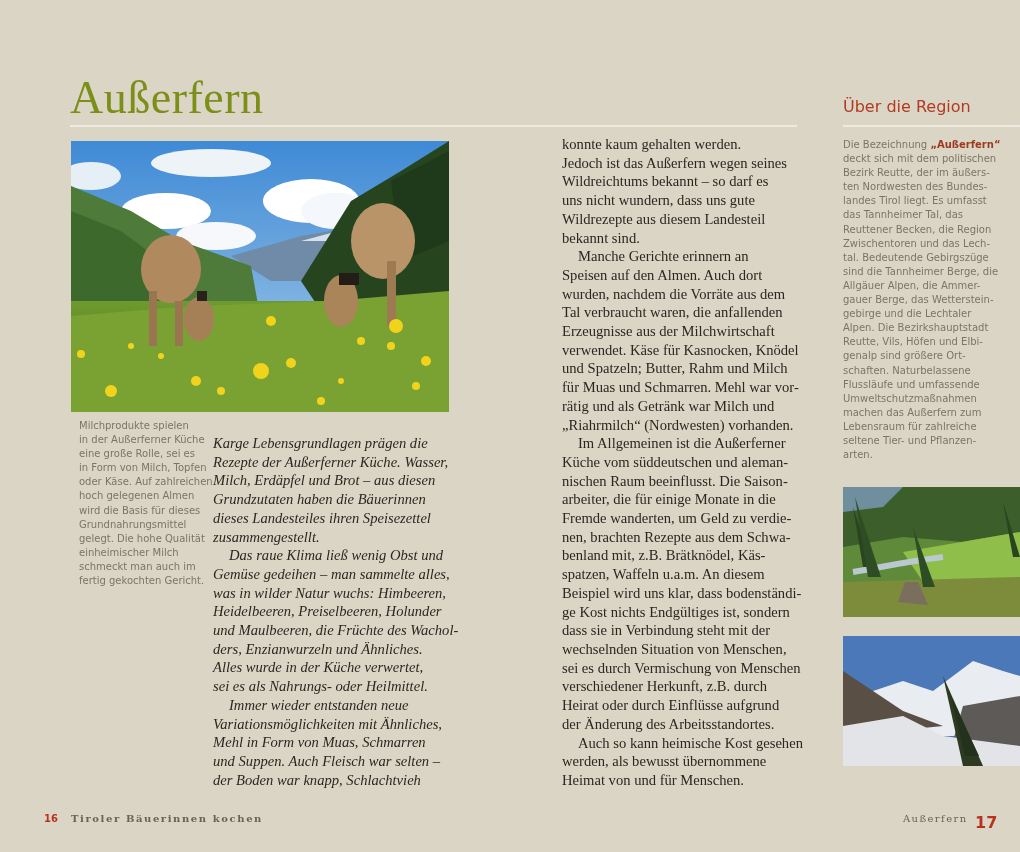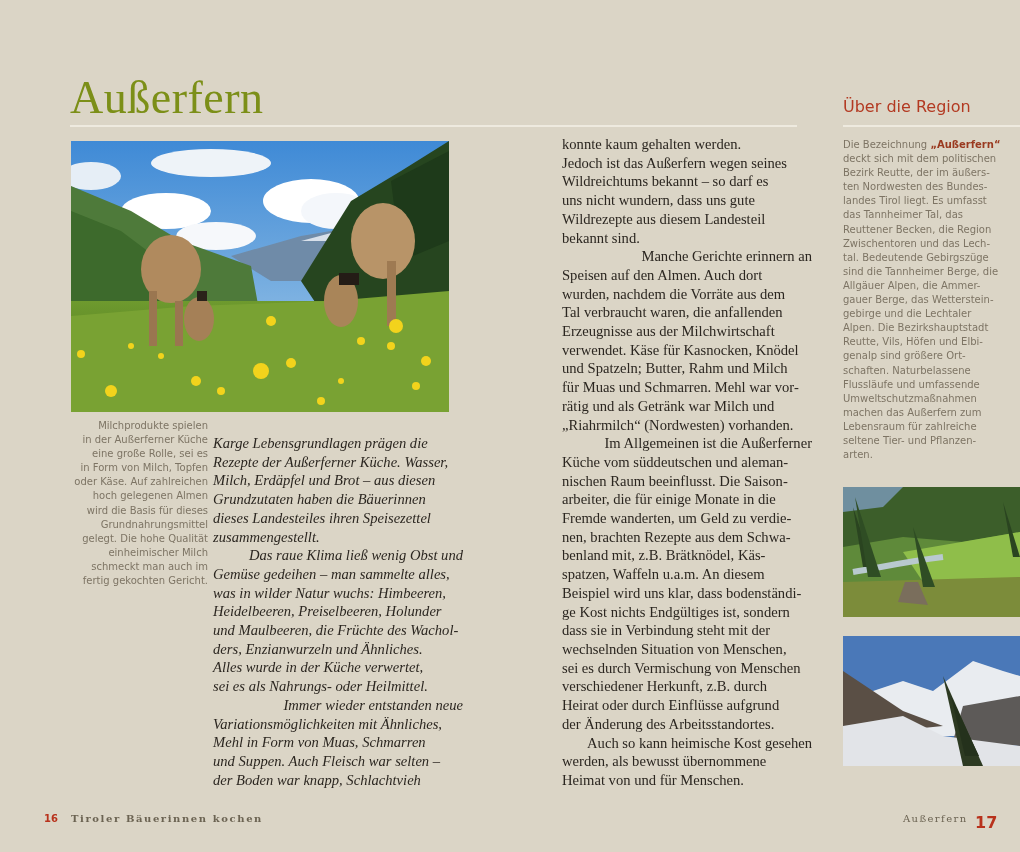--- a/index.html
+++ b/index.html
@@ -22,33 +22,33 @@
   .side-title {
     left: 843px; top: 96px;
     font-family: "DejaVu Sans", sans-serif;
     font-size: 16px; color: #b33a22; line-height: 22px;
   }
   .photo-main {
     left: 71px; top: 141px; width: 378px; height: 271px;
     overflow: hidden;
   }
   .caption {
-    left: 68px; top: 419px; width: 140px;
+    left: 79px; top: 419px; width: 140px;
     font-family: "DejaVu Sans", sans-serif;
-    font-size: 10px; line-height: 14.1px; color: #7d7464; text-align: right;
+    font-size: 10px; line-height: 14.1px; color: #7d7464;
   }
   .col {
     font-family: "Liberation Serif", serif;
     font-size: 14.6px; line-height: 18.7px; color: #2b2620;
     white-space: nowrap;
   }
   .col1 { left: 213px; top: 434px; width: 250px; font-style: italic; }
   .col2 { left: 562px; top: 135px; width: 250px; }
   .col .line { display: block; }
-  .indent { padding-left: 16px; text-align: right; }
+  .indent { padding-left: 16px; }
   .sidebar {
     left: 843px; top: 138px; width: 177px;
     font-family: "DejaVu Sans", sans-serif;
     font-size: 10px; line-height: 14.1px; color: #7d7464;
     white-space: nowrap;
   }
   .sidebar .line { display: block; }
   .sidebar b { color: #9a3a20; font-weight: bold; margin-top: 20px; }
   .photo-side1 { left: 843px; top: 487px; width: 177px; height: 130px; overflow: hidden; }
   .photo-side2 { left: 843px; top: 636px; width: 177px; height: 130px; overflow: hidden; }

